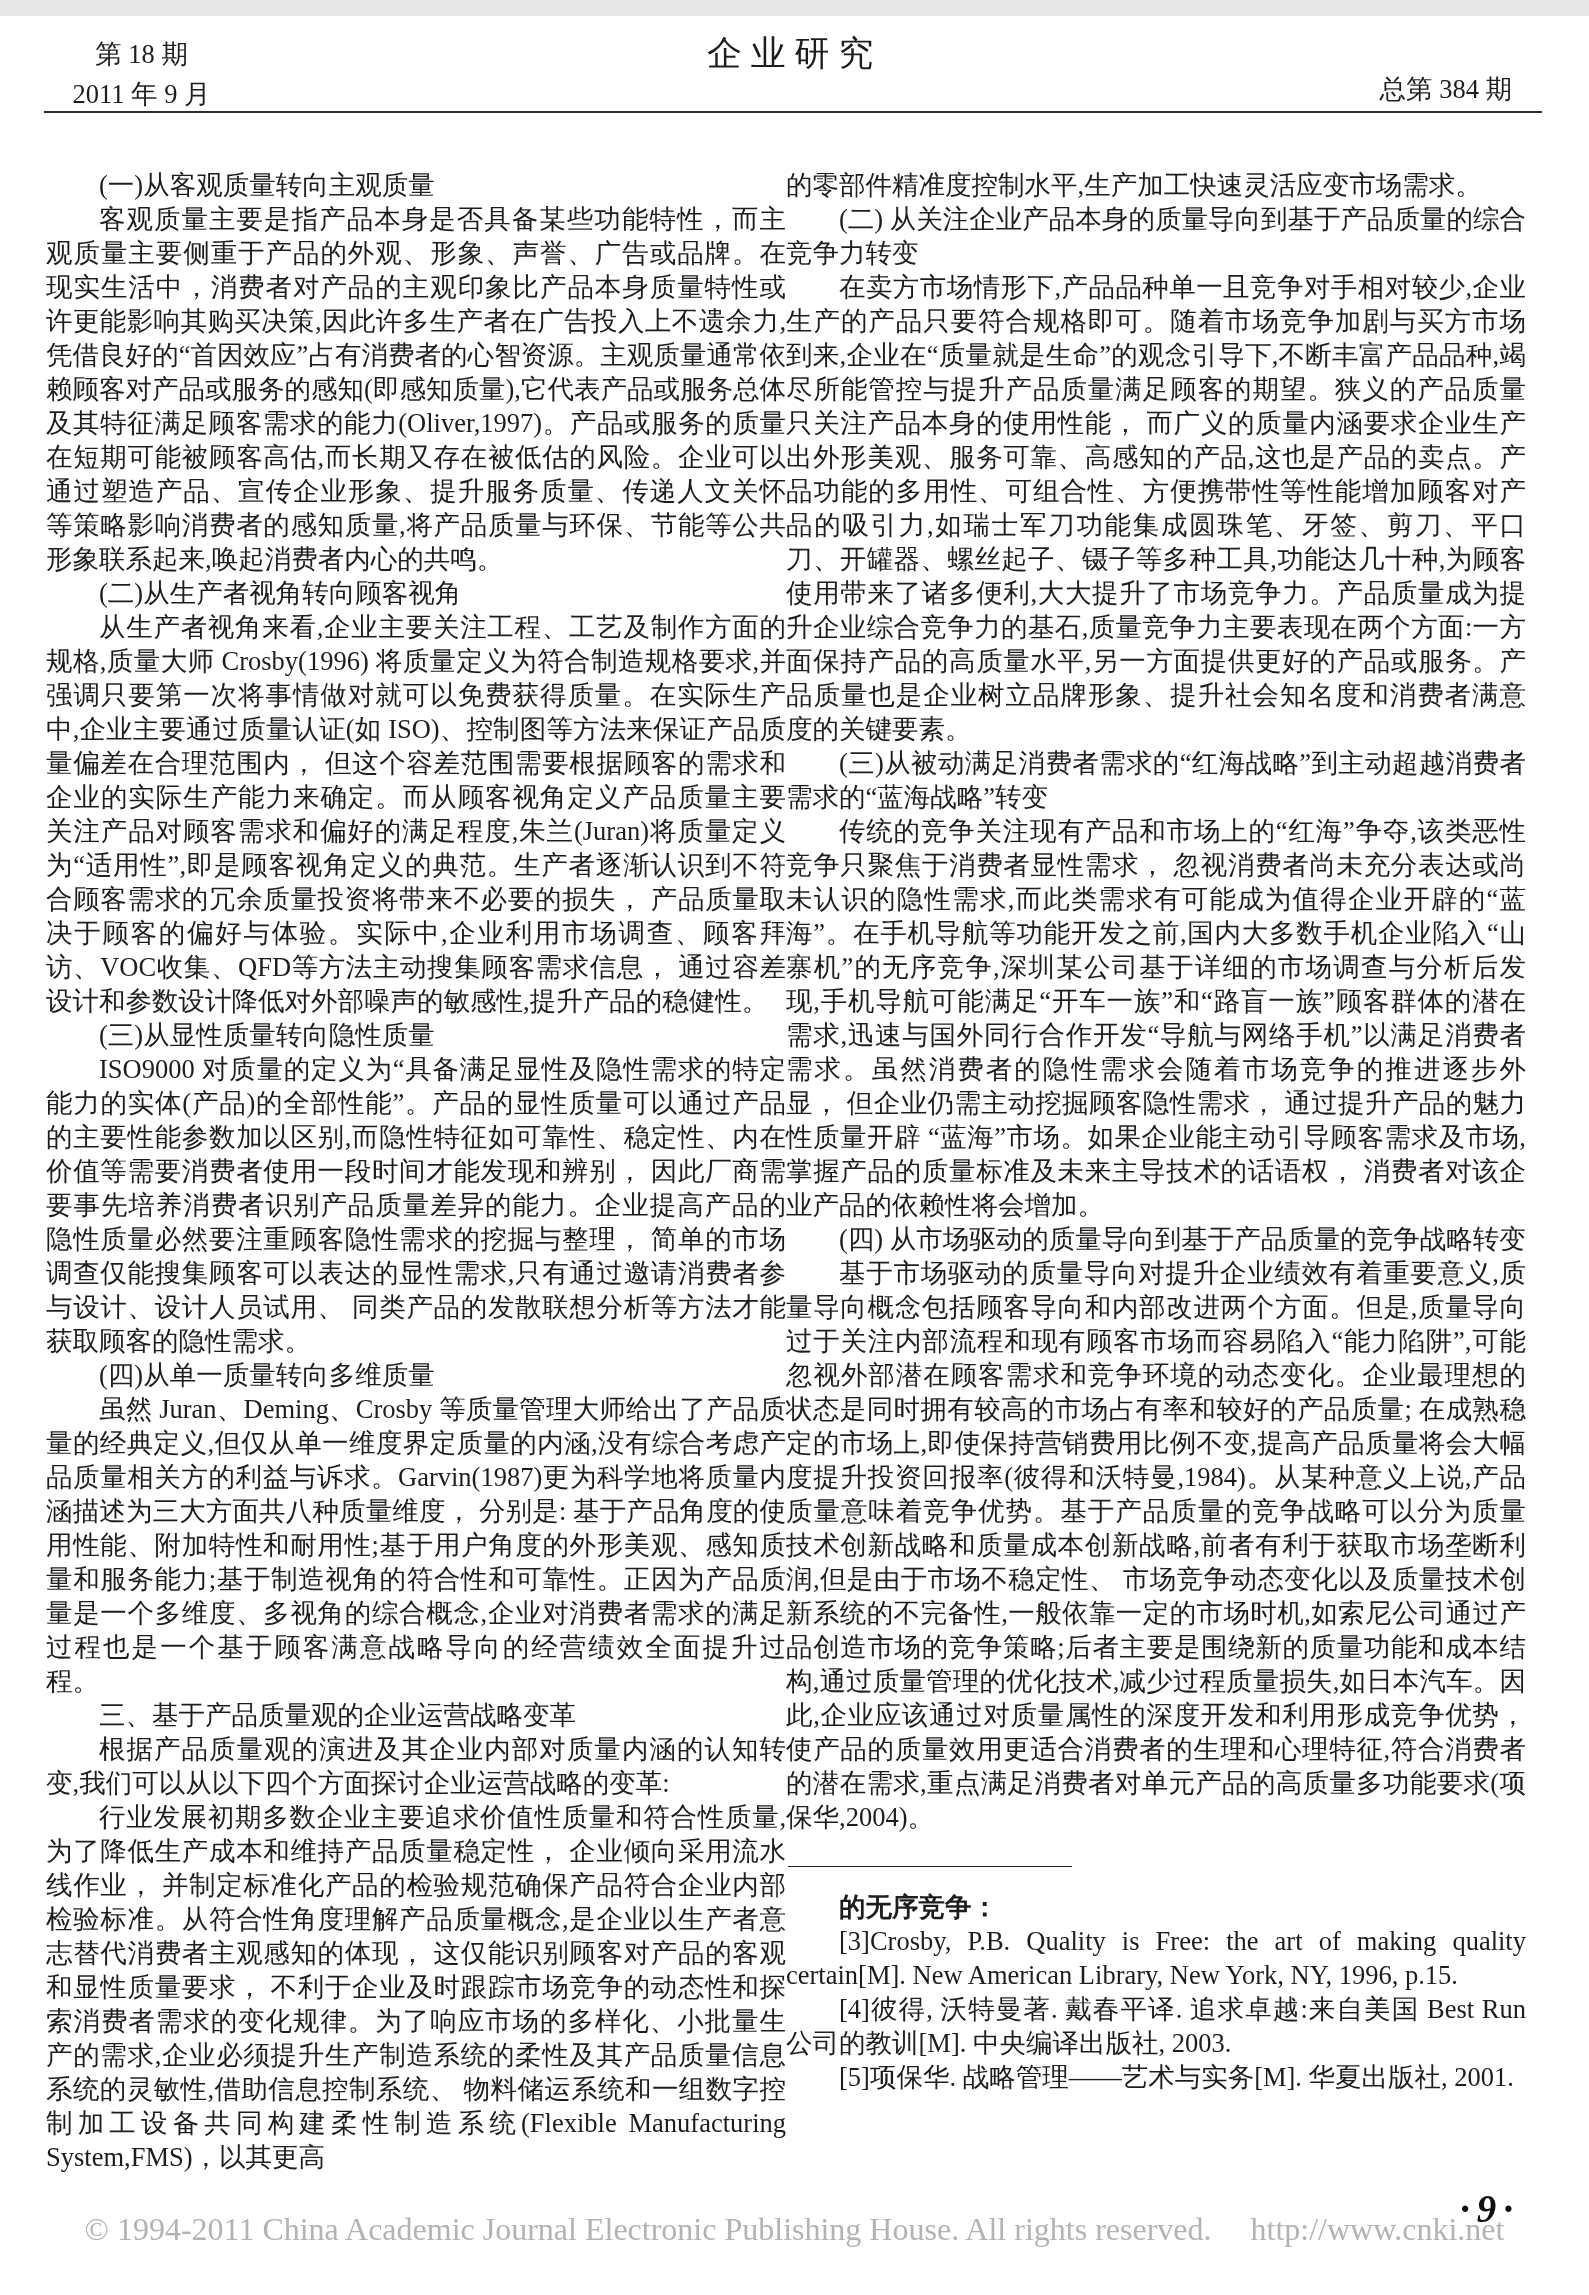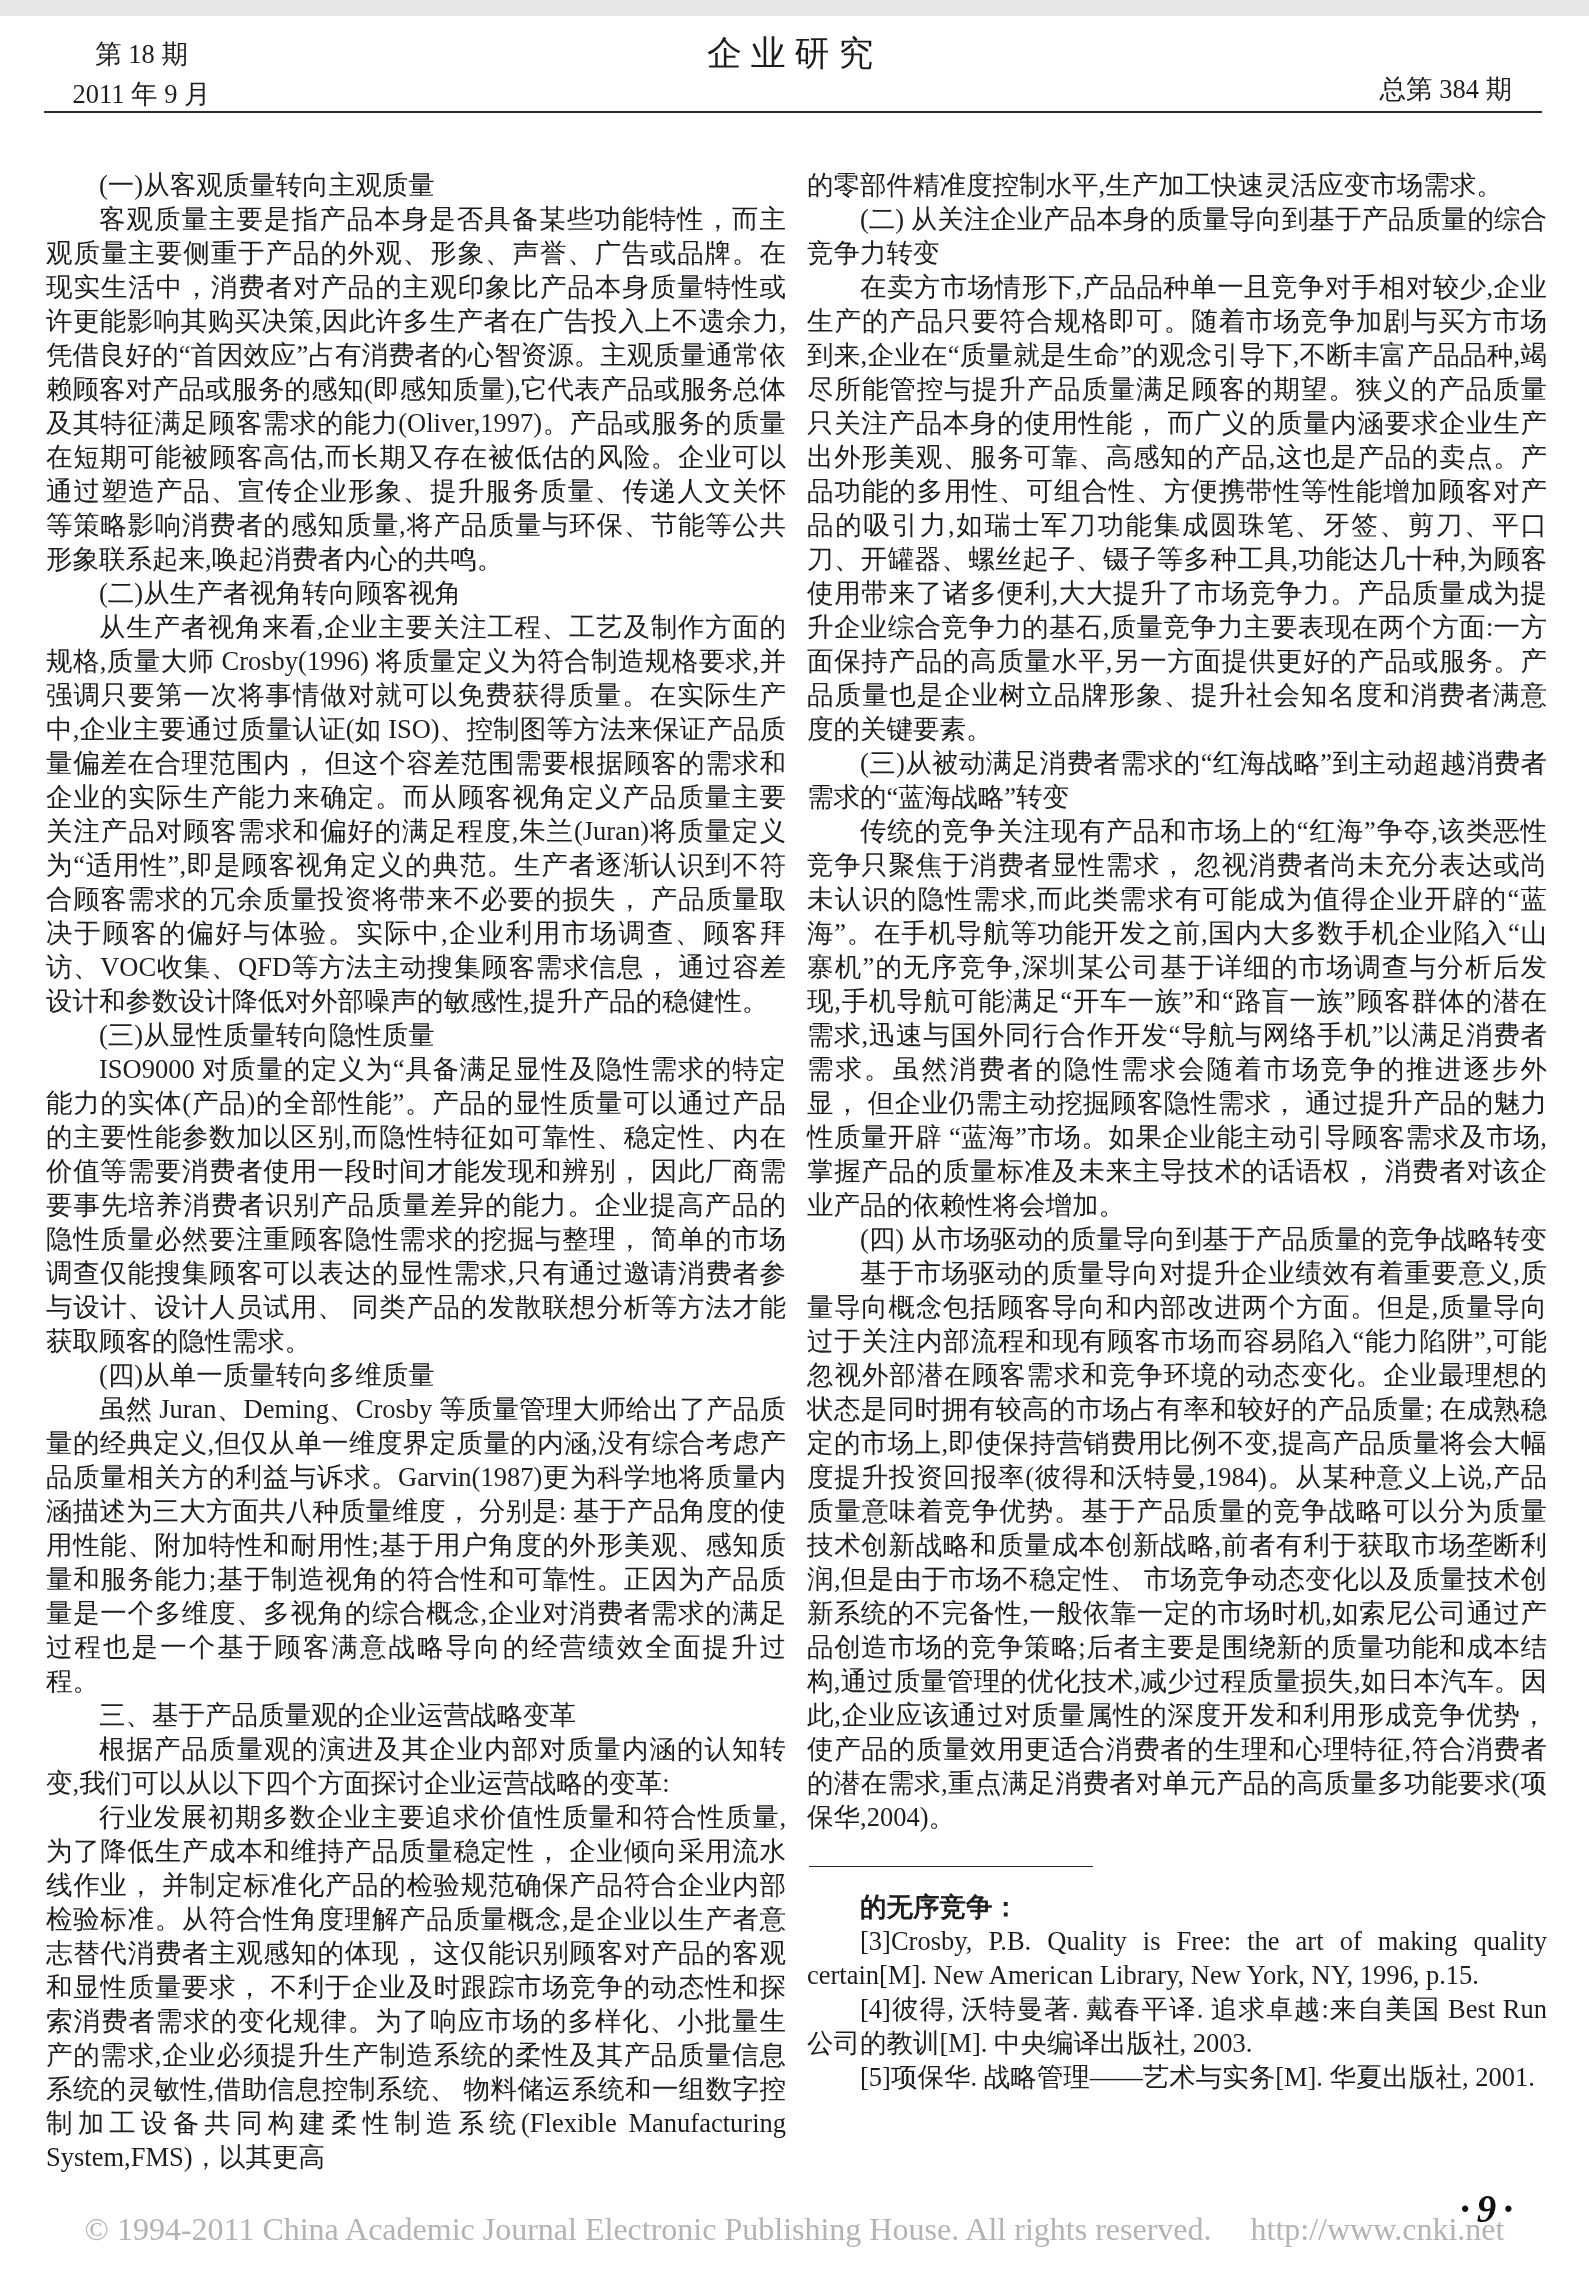--- a/index.html
+++ b/index.html
@@ -10,21 +10,21 @@
     overflow:hidden;
   }
   
   .header-left { position:absolute; top:17.7px; left:49px; width:185px; text-align:center; font-size:26.5px; line-height:40px; }
   .header-center { position:absolute; top:14px; left:0; width:100%; text-align:center; }
   .journal-cn { font-size:35px; letter-spacing:8.8px; }
   .journal-en { font-size:27px; margin-top:10.6px; word-spacing:10.6px; letter-spacing:0.9px; }
   .header-right { position:absolute; top:55px; right:77px; font-size:26.5px; }
   .header-rule { position:absolute; top:95px; left:44px; width:1498px; height:1.8px; background:#2b2b2b; }
   
-  .columns { position:absolute; top:152px; left:46px; width:1501px; display:flex; gap:21px; }
+  .columns { position:absolute; top:152px; left:46px; width:1501px; display:flex; }
   .col { width:740px; font-size:26.5px; line-height:34px; text-align:justify; text-justify:inter-ideograph; }
   .block { margin:0; text-indent:2em; }
   .noindent { text-indent:0; }
   .ref-sep { border:none; border-top:1.8px solid #222; width:284px; margin:32px 0 23px 1.8px; }
   .ref-label { font-weight:bold; text-indent:2em; }
   
   .footer { position:absolute; top:2195px; left:0; width:100%; text-align:center; color:#b3b3b3; font-size:32px; white-space:nowrap; }
   .footer .url { margin-left:39px; }
   .page-num {
     position:absolute; top:2170px; right:69px; color:#101010;

